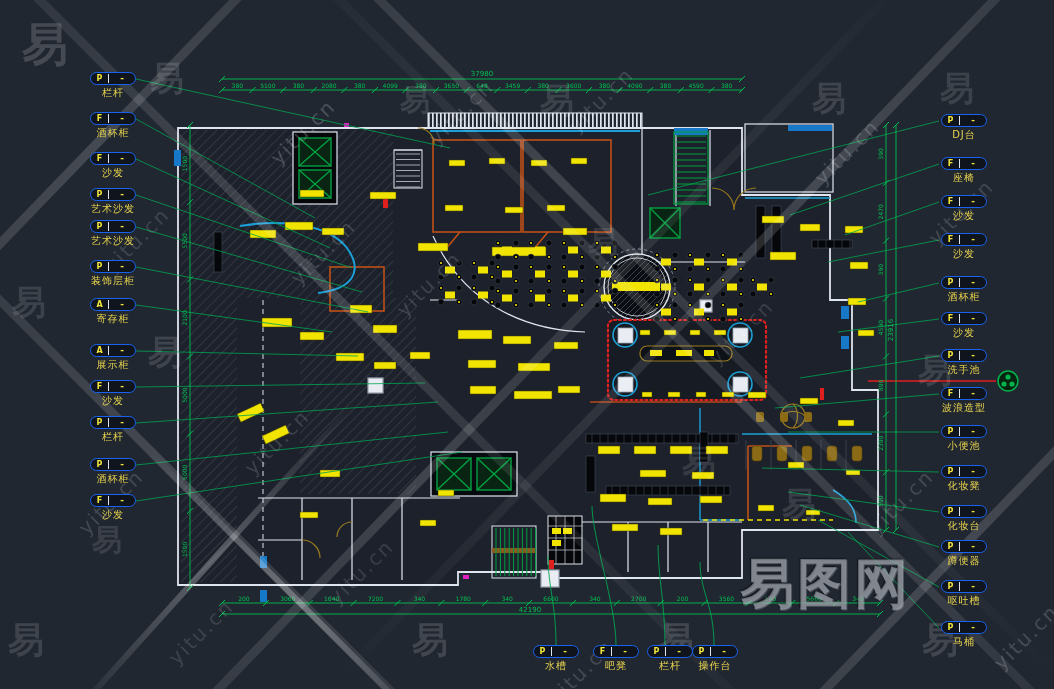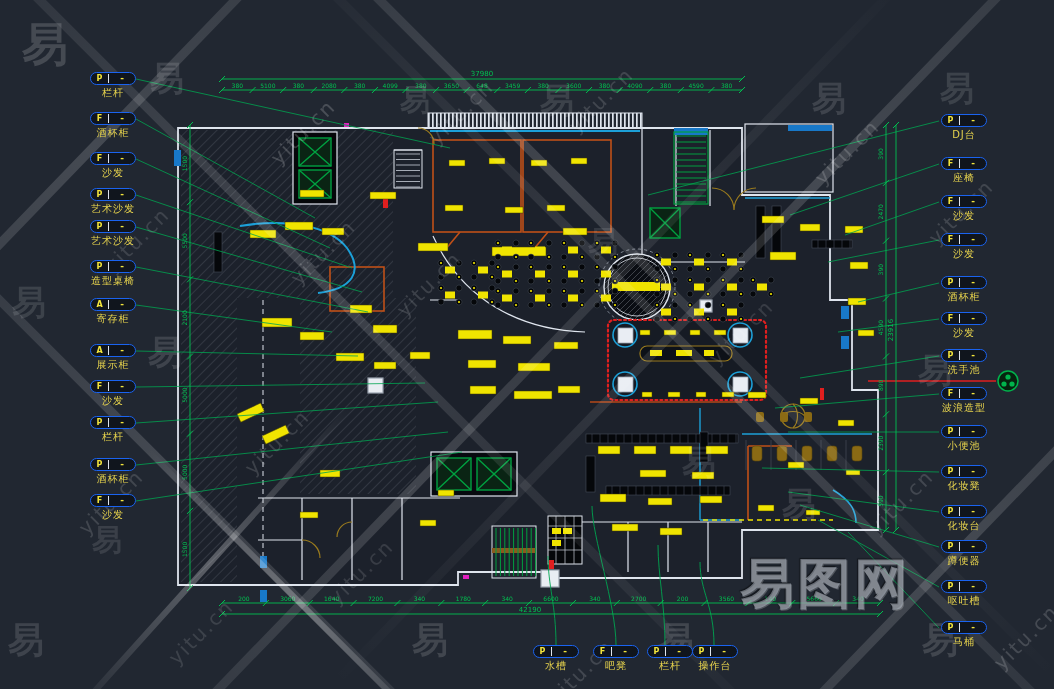--- a/index.html
+++ b/index.html
@@ -752,21 +752,21 @@
           <span class="co-val">-</span>
         </div>
         <div class="co-label">艺术沙发</div>
       </div>
       <div class="callout" style="left: 90px; top: 260px;">
         <div class="co-tag">
           <span class="co-letter">P</span>
           <span class="co-div"></span>
           <span class="co-val">-</span>
         </div>
-        <div class="co-label">造型桌椅</div>
+        <div class="co-label">装饰层柜</div>
       </div>
       <div class="callout" style="left: 90px; top: 298px;">
         <div class="co-tag">
           <span class="co-letter">A</span>
           <span class="co-div"></span>
           <span class="co-val">-</span>
         </div>
         <div class="co-label">寄存柜</div>
       </div>
       <div class="callout" style="left: 90px; top: 344px;">

